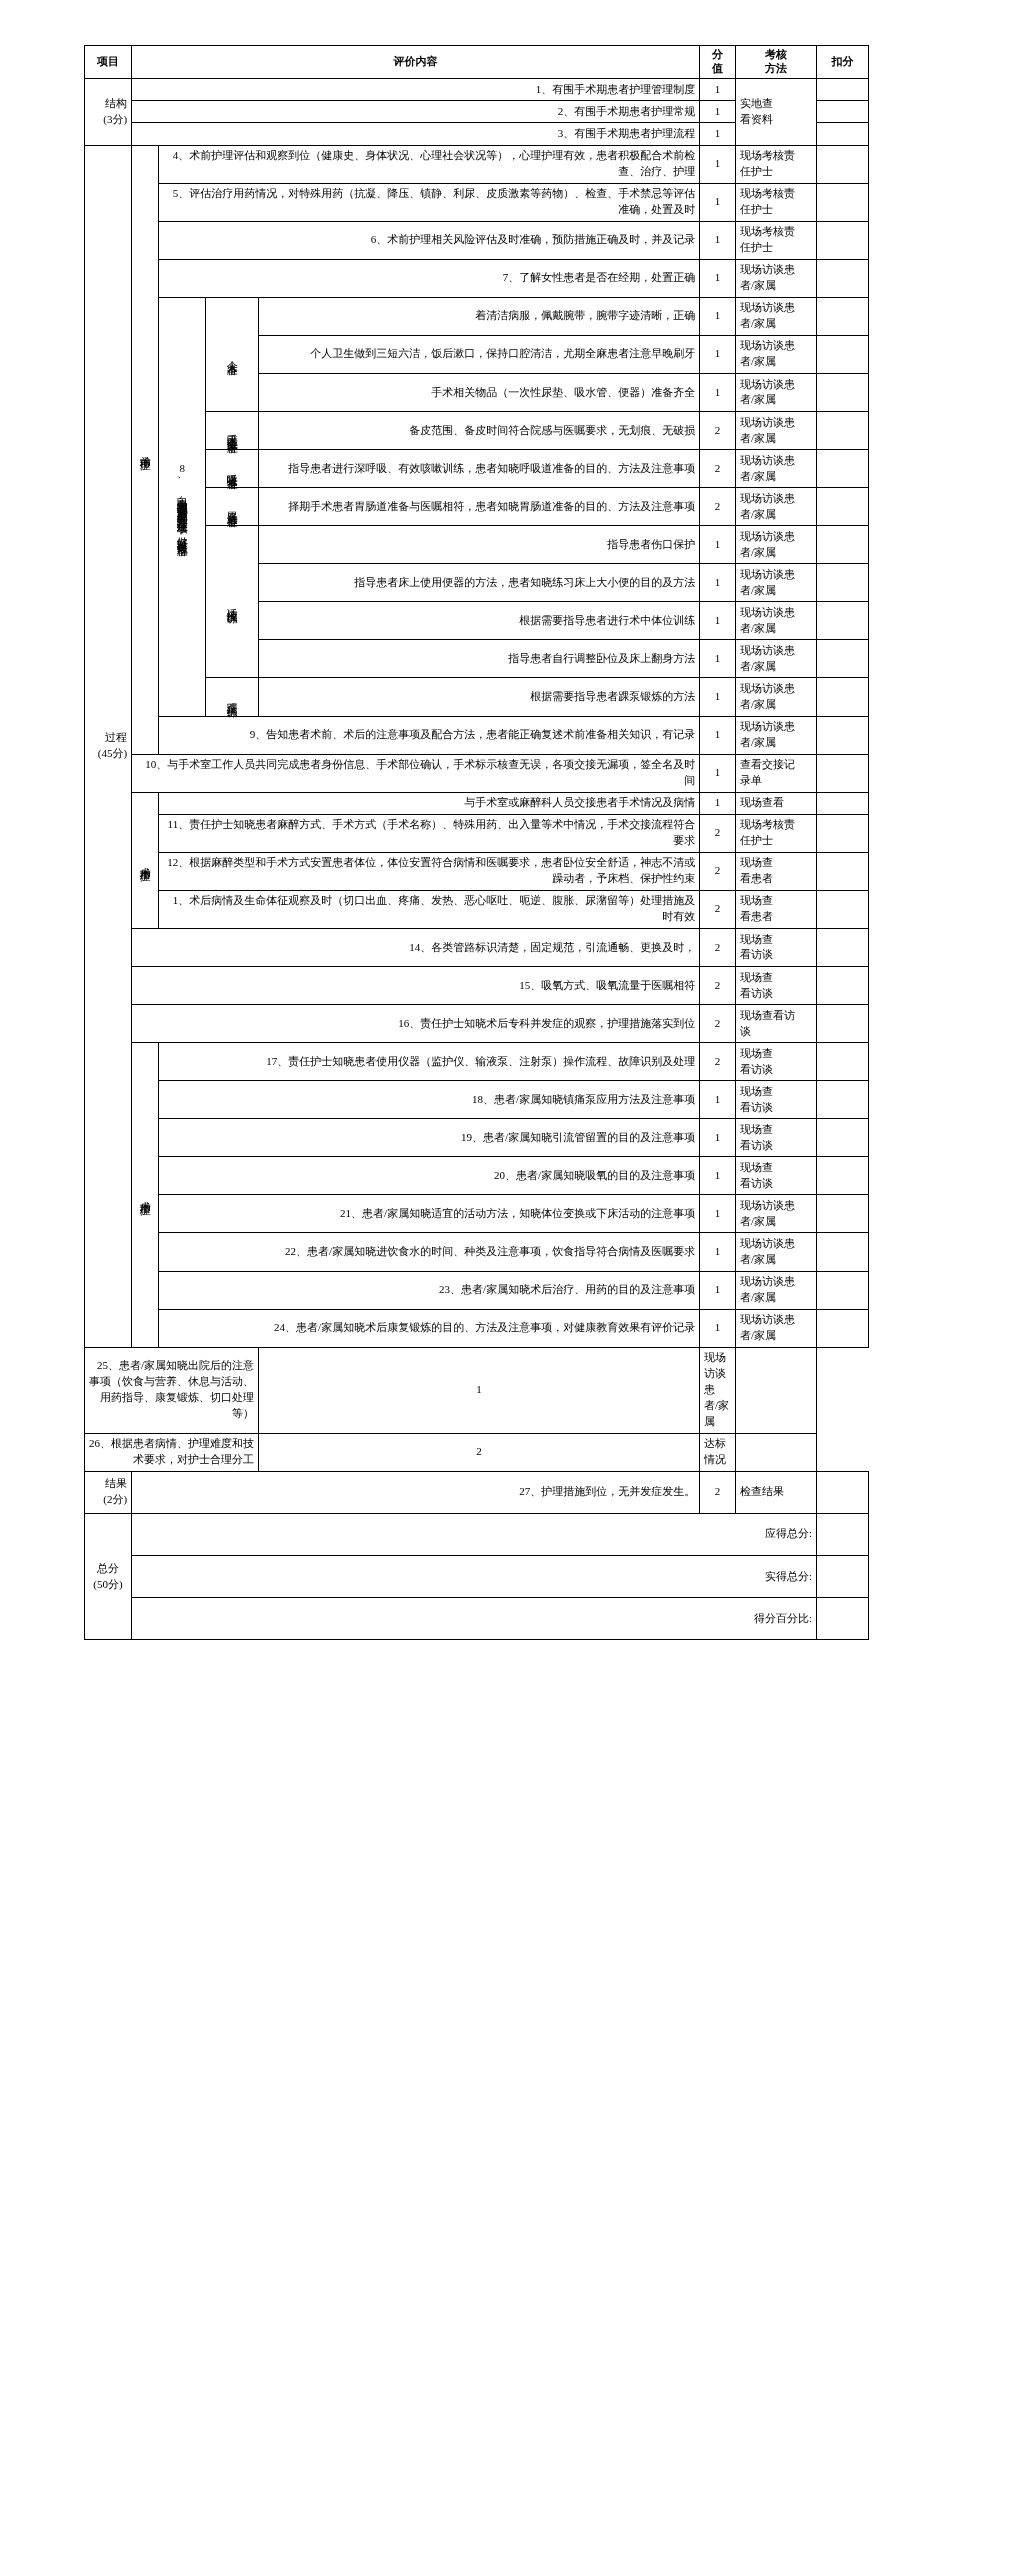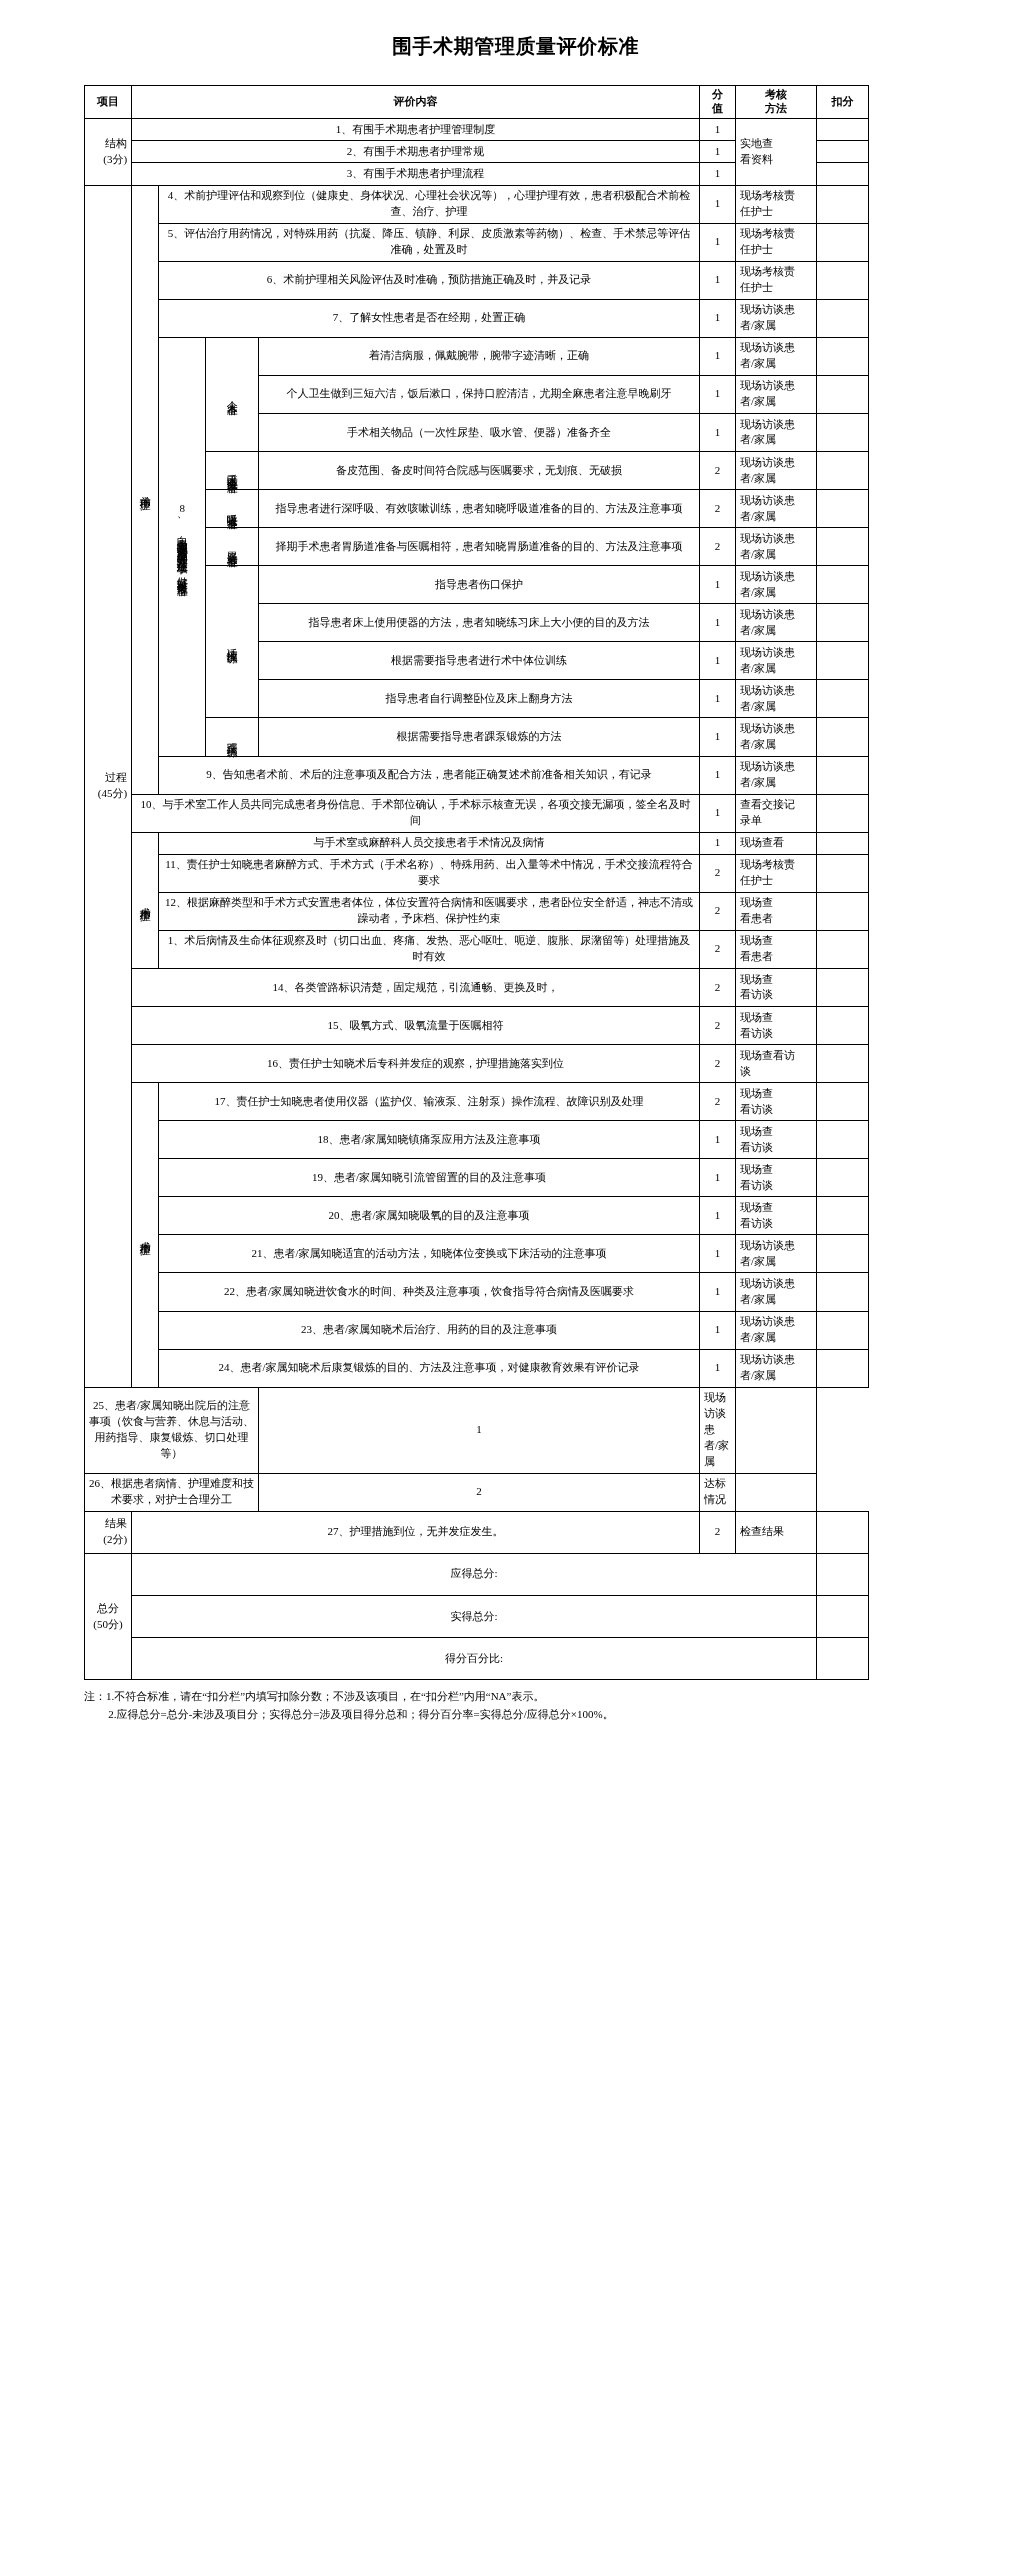--- a/index.html
+++ b/index.html
@@ -60,21 +60,21 @@
 
   thead td {
     text-align: center;
     font-weight: bold;
     font-size: 11.7px;
     padding: 9px 2.6px;
   }
   .hdr-stack { line-height: 1.25; }
   .score-cell { text-align: center; font-size: 11.7px; }
   .method-cell { font-size: 10.4px; line-height: 1.5; }
-  .desc-cell { text-align: center; }
+  .desc-cell { text-align: right; }
   .blank-cell { }
   .vert-wrap {
     display: flex;
     align-items: center;
     justify-content: center;
     height: 100%;
   }
   .vert-block {
     writing-mode: vertical-rl;
     text-orientation: upright;
@@ -104,21 +104,20 @@
   }
   .notes p { margin: 0; }
   .notes .n1 { text-indent: 0; }
   .notes .n2 { text-indent: 2.2em; }
 </style>
 </head>
 <body>
 
 <div class="page">
 
-  <div class="doc-title">围手术期管理质量评价标准</div>
 
 
   <table class="main">
     <colgroup>
       <col class="c-proj">
       <col class="c-sub1">
       <col class="c-sub2">
       <col class="c-sub3">
       <col class="c-desc">
       <col class="c-score">
@@ -565,19 +564,15 @@
         <td class="blank-cell"></td>
       </tr>
       <tr class="fill-row">
         <td colspan="6" class="desc-cell">得分百分比:</td>
         <td class="blank-cell"></td>
       </tr>
 
     </tbody>
   </table>
 
-  <div class="notes">
-    <p class="n1">注：1.不符合标准，请在“扣分栏”内填写扣除分数；不涉及该项目，在“扣分栏”内用“NA”表示。</p>
-    <p class="n2">2.应得总分=总分-未涉及项目分；实得总分=涉及项目得分总和；得分百分率=实得总分/应得总分×100%。</p>
-  </div>
 
 </div>
 
 
 </body></html>

